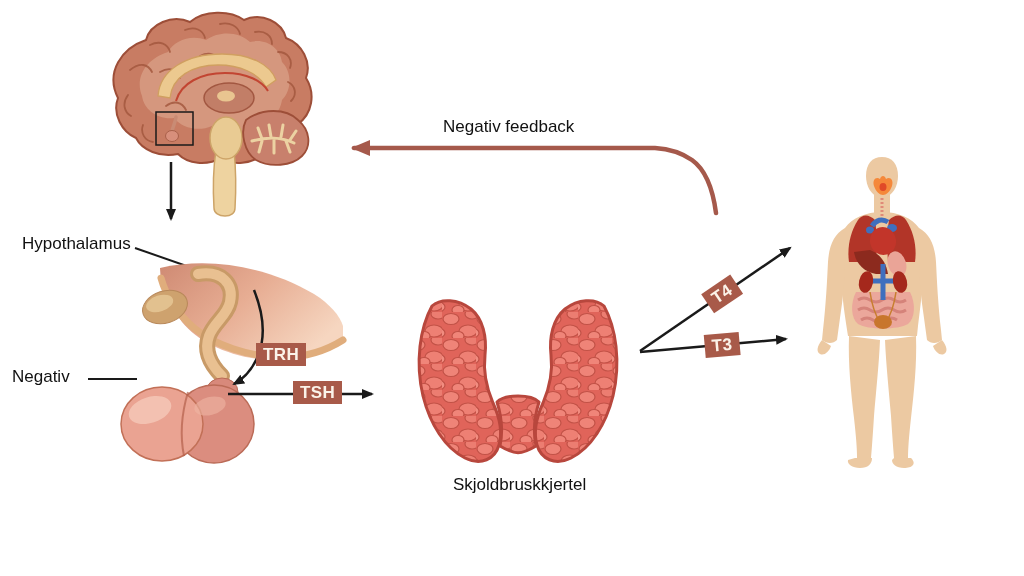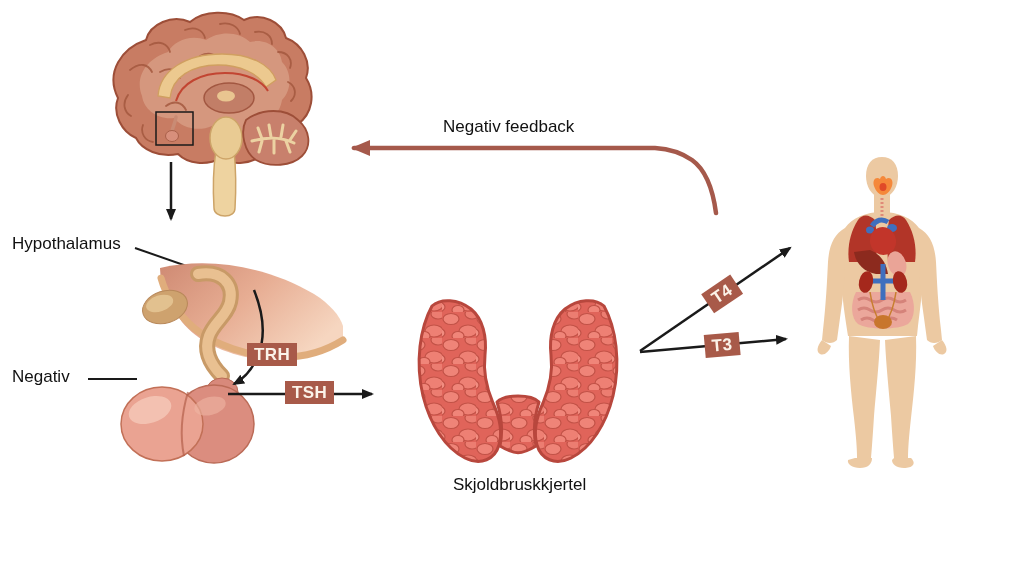--- a/index.html
+++ b/index.html
@@ -130,23 +130,23 @@
         <path d="M883 264 L883 300 M868 281 L898 281" stroke="#3f6fbe" stroke-width="5"></path>
         <ellipse cx="866" cy="282" rx="7" ry="11" fill="#a5281c" transform="rotate(12 866 282)"></ellipse>
         <ellipse cx="900" cy="282" rx="7" ry="11" fill="#a5281c" transform="rotate(-12 900 282)"></ellipse>
         <ellipse cx="883" cy="322" rx="9" ry="7" fill="#c8762c"></ellipse>
         <path d="M874 186 C872 180 876 176 880 179 C881 175 885 175 886 179 C890 176 894 180 892 186 C890 192 886 195 883 195 C880 195 876 192 874 186 Z" fill="#f5883a"></path>
         <ellipse cx="883" cy="187" rx="3.5" ry="4" fill="#e04a28"></ellipse>
       </g>
     </g>
   </svg>
 
-  <div class="lbl" style="left:12px;top:234px">Hypothalamus</div>
+  <div class="lbl" style="left:22px;top:234px">Hypothalamus</div>
   <div class="lbl" style="left:12px;top:367px">Negativ</div>
   <div class="lbl" style="left:453px;top:475px">Skjoldbruskkjertel</div>
   <div class="lbl" style="left:443px;top:117px">Negativ feedback</div>
 
-  <div class="badge" style="left:247px;top:343px">TRH</div>
-  <div class="badge" style="left:285px;top:381px">TSH</div>
+  <div class="badge" style="left:256px;top:343px">TRH</div>
+  <div class="badge" style="left:293px;top:381px">TSH</div>
   <div class="badge rot34" style="left:722px;top:294px">T4</div>
   <div class="badge rot5" style="left:722px;top:345px">T3</div>
 
 </div>
 
 </body></html>

